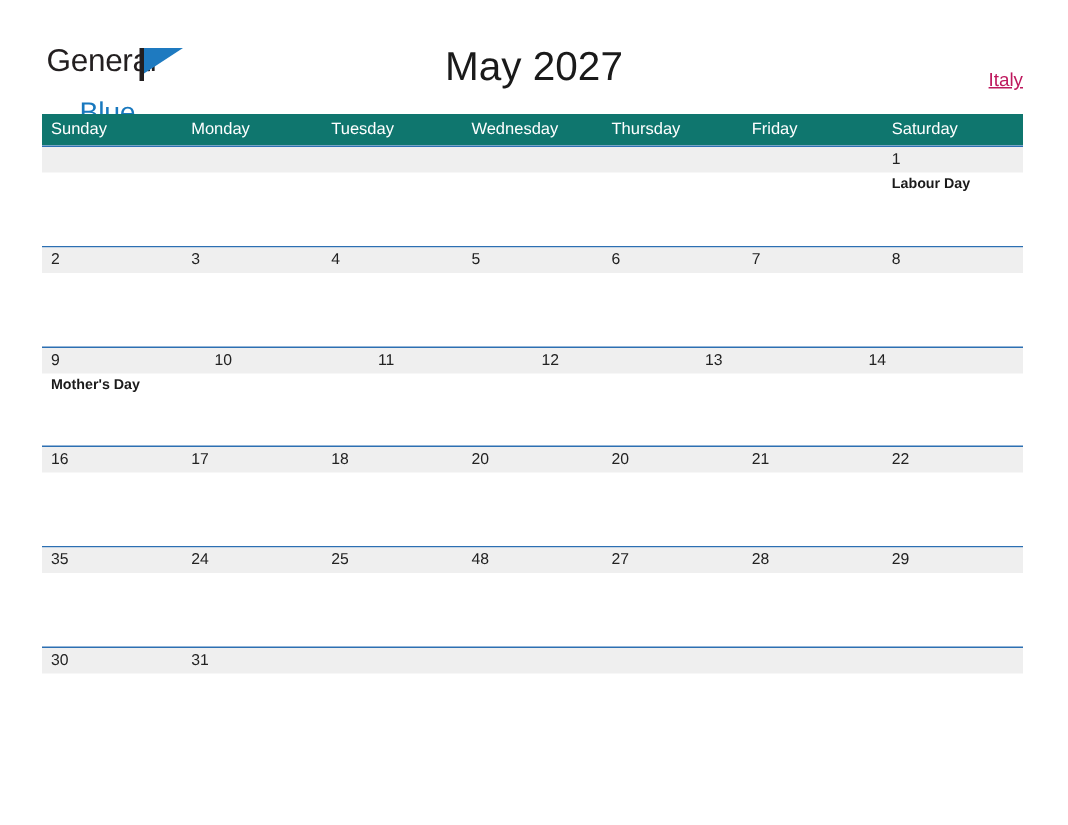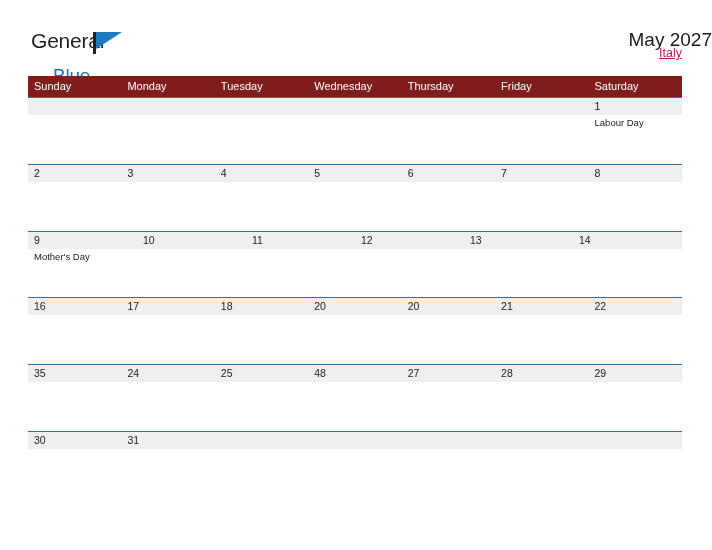--- a/index.html
+++ b/index.html
@@ -70,22 +70,22 @@
     left: 3px; top: 0;
     width: 0; height: 0;
     border-top: 17px solid #1e7ac0;
     border-right: 26px solid transparent;
   }
 
   .cal-title {
     position: absolute;
     left: 0; top: 29px;
     width: 712px;
-    text-align: right;
-    font-size: 19px;
+    text-align: center;
+    font-size: 27px;
     color: #1a1a1a;
     font-family: "Liberation Sans", sans-serif;
     font-weight: normal;
   }
 
   .country {
     position: absolute;
     right: 30px;
     top: 46px;
     font-size: 12.5px;
@@ -98,21 +98,21 @@
     position: absolute;
     left: 28px;
     top: 76px;
     width: 654px;
   }
 
   .weekday-row {
     display: flex;
     width: 654px;
     height: 21px;
-    background: #7f1d1d;
+    background: #0f766e;
   }
   .weekday-cell {
     flex: 1 1 0;
     height: 21px;
     color: #ffffff;
     font-size: 11px;
     line-height: 21px;
     padding-left: 6px;
     white-space: nowrap;
     overflow: hidden;
@@ -156,20 +156,21 @@
   }
   .day-event {
     position: relative;
     z-index: 2;
     display: block;
     margin-top: 2px;
     font-size: 9.5px;
     line-height: 12px;
     color: #1a1a1a;
     white-space: nowrap;
+    font-weight: bold;
   }
   .day-cell.empty .day-num { color: transparent; }
 </style>
 </head>
 <body>
 
 <div class="page">
 
   <div class="top-bar">
 

